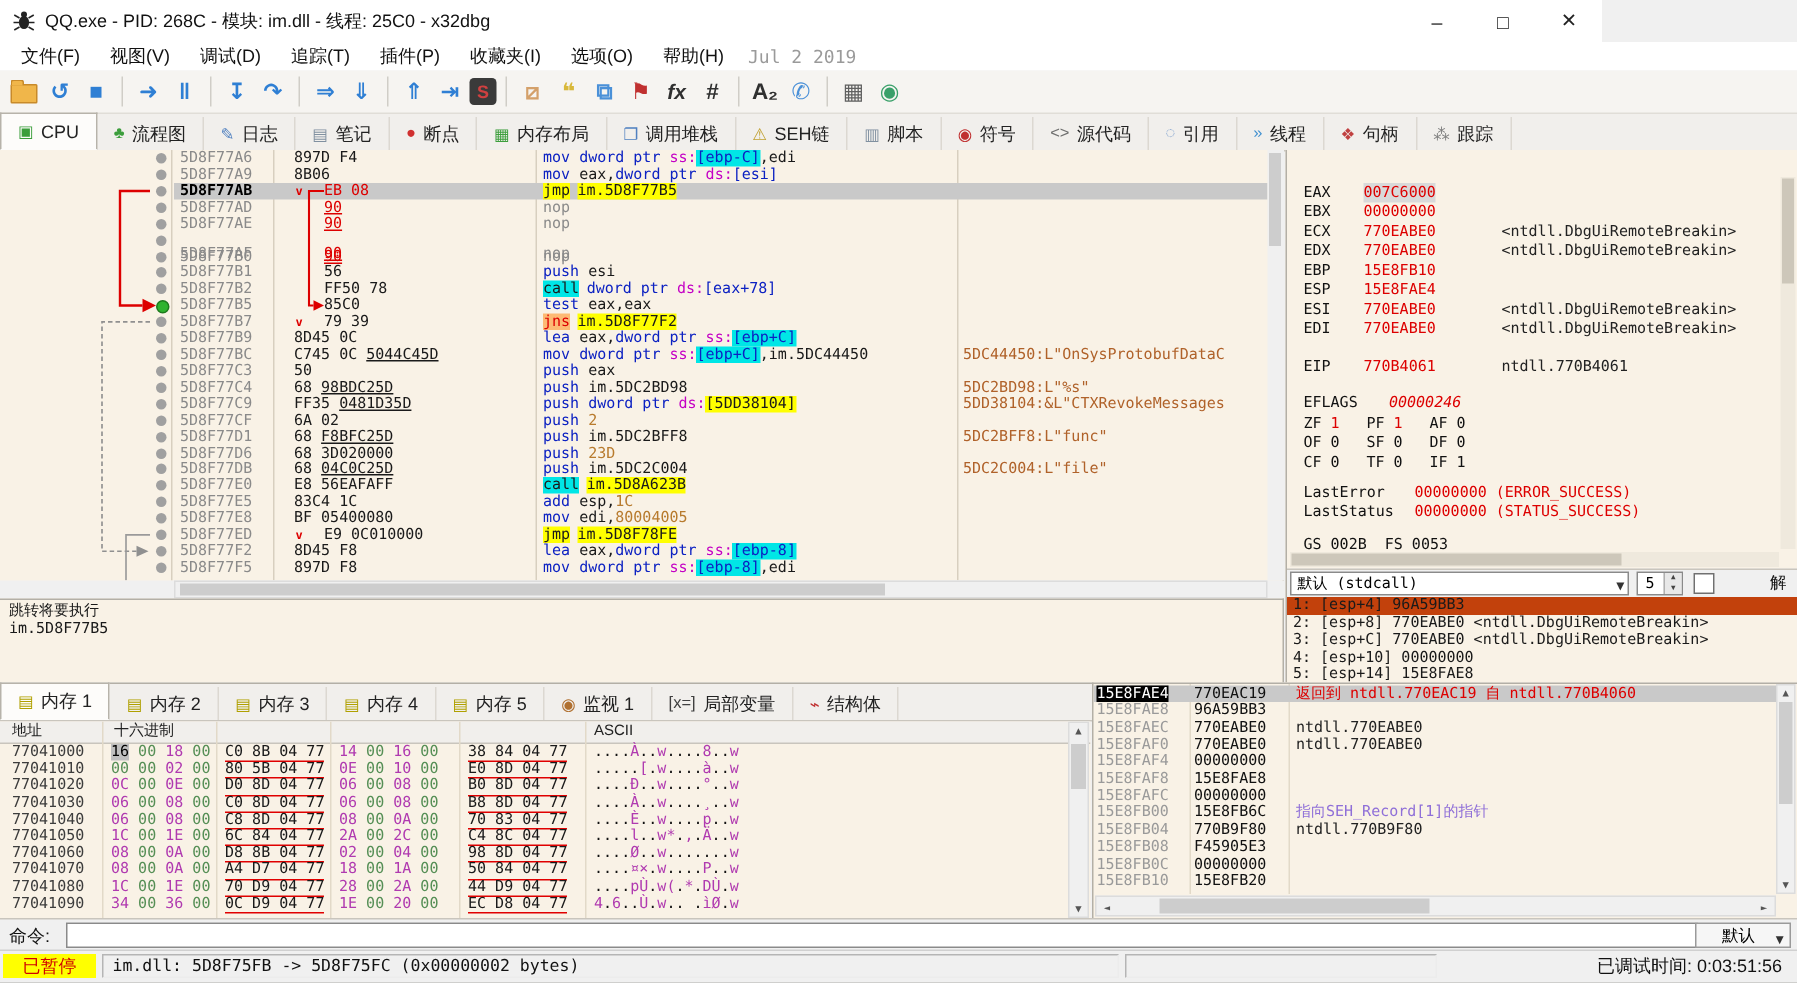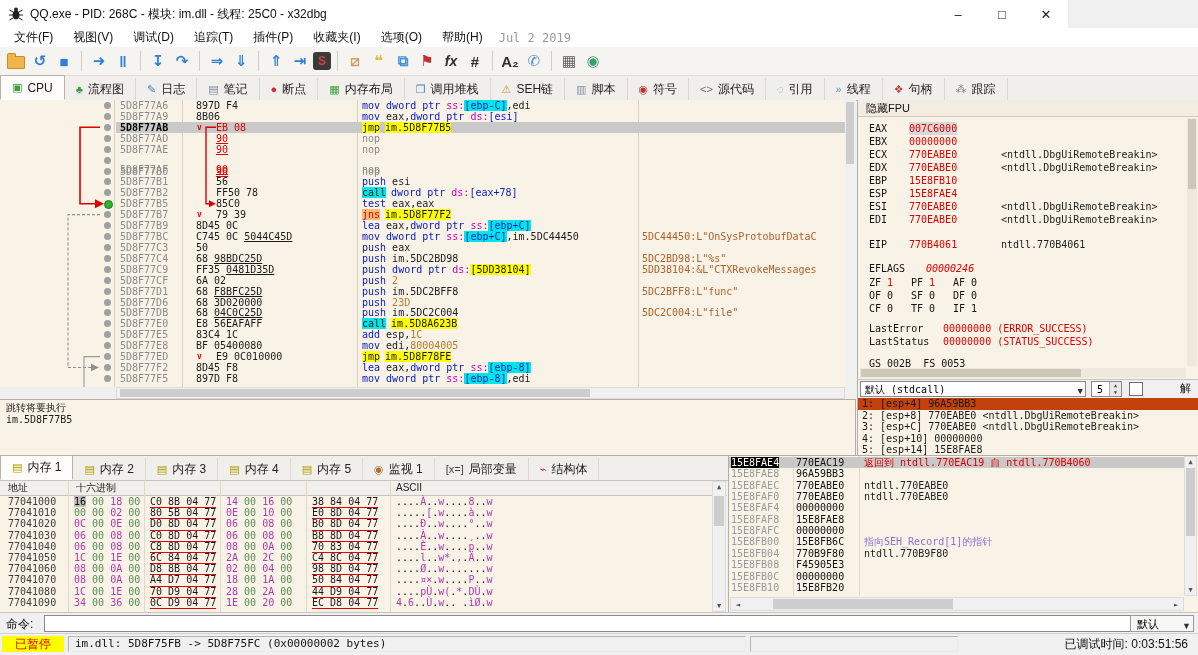--- a/index.html
+++ b/index.html
@@ -160,21 +160,21 @@
   .stk-hthumb{position:absolute;left:42px;top:1px;width:180px;height:10px;background:#cdcdcd;}
 
   
   .cmdbar{position:absolute;left:0;top:612px;width:1198px;height:21px;background:#f0f0f0;
           border-top:1px solid #c9c5bd;box-sizing:border-box;}
   .cmdlab{position:absolute;left:6px;top:3px;font-size:12px;color:#111;}
   .cmdinput{position:absolute;left:44px;top:2px;width:1080px;height:15px;background:#fff;
             border:1px solid #8a8a8a;font-size:11px;padding:0 3px;box-sizing:content-box;
             font-family:"DejaVu Sans Mono",monospace;}
   .cmdcombo{position:absolute;left:1130px;top:2px;width:64px;height:17px;background:#f6f6f6;
-            border:1px solid #9a9a9a;font-size:11px;line-height:16px;padding-left:6px;box-sizing:border-box;}
+            border:1px solid #9a9a9a;font-size:11px;line-height:16px;padding-left:17px;box-sizing:border-box;}
 
   
   .statusbar{position:absolute;left:0;top:633px;width:1198px;height:22px;background:#f0f0f0;
              border-top:1px solid #d0d0d0;box-sizing:border-box;}
   .badge{position:absolute;left:2px;top:2px;width:62px;height:16px;background:#ffff00;color:#d00000;
          font-size:12px;text-align:center;line-height:16px;}
   .sbox{position:absolute;top:2px;height:16px;border:1px solid;border-color:#b5b5b5 #ececec #ececec #b5b5b5;
         box-sizing:border-box;background:#f0f0f0;}
   .smsg{left:68px;width:678px;font-size:11px;line-height:14px;padding-left:6px;color:#111;
         font-family:"DejaVu Sans Mono",monospace;white-space:pre;}
@@ -513,21 +513,20 @@
       <div class="dis-vthumb"></div>
     </div>
 
   <div class="infobox mono">
       <div class="iline">跳转将要执行</div>
       <div class="iline">im.5D8F77B5</div>
       <div class="iline">&nbsp;</div>
     </div>
 
   <div class="regpanel mono">
-    <div class="fpuhdr" style="font-family:'Liberation Sans','DejaVu Sans',sans-serif;">隐藏FPU</div>
     <div>
         <div class="rrow" style="top: 22px;">
           <span class="rlab">EAX</span>
           <span class="rval selv" style="left: 51px;">007C6000</span>
         </div>
         <div class="rrow" style="top: 35px;">
           <span class="rlab">EBX</span>
           <span class="rval" style="left: 51px;">00000000</span>
         </div>
         <div class="rrow" style="top: 48px;">

